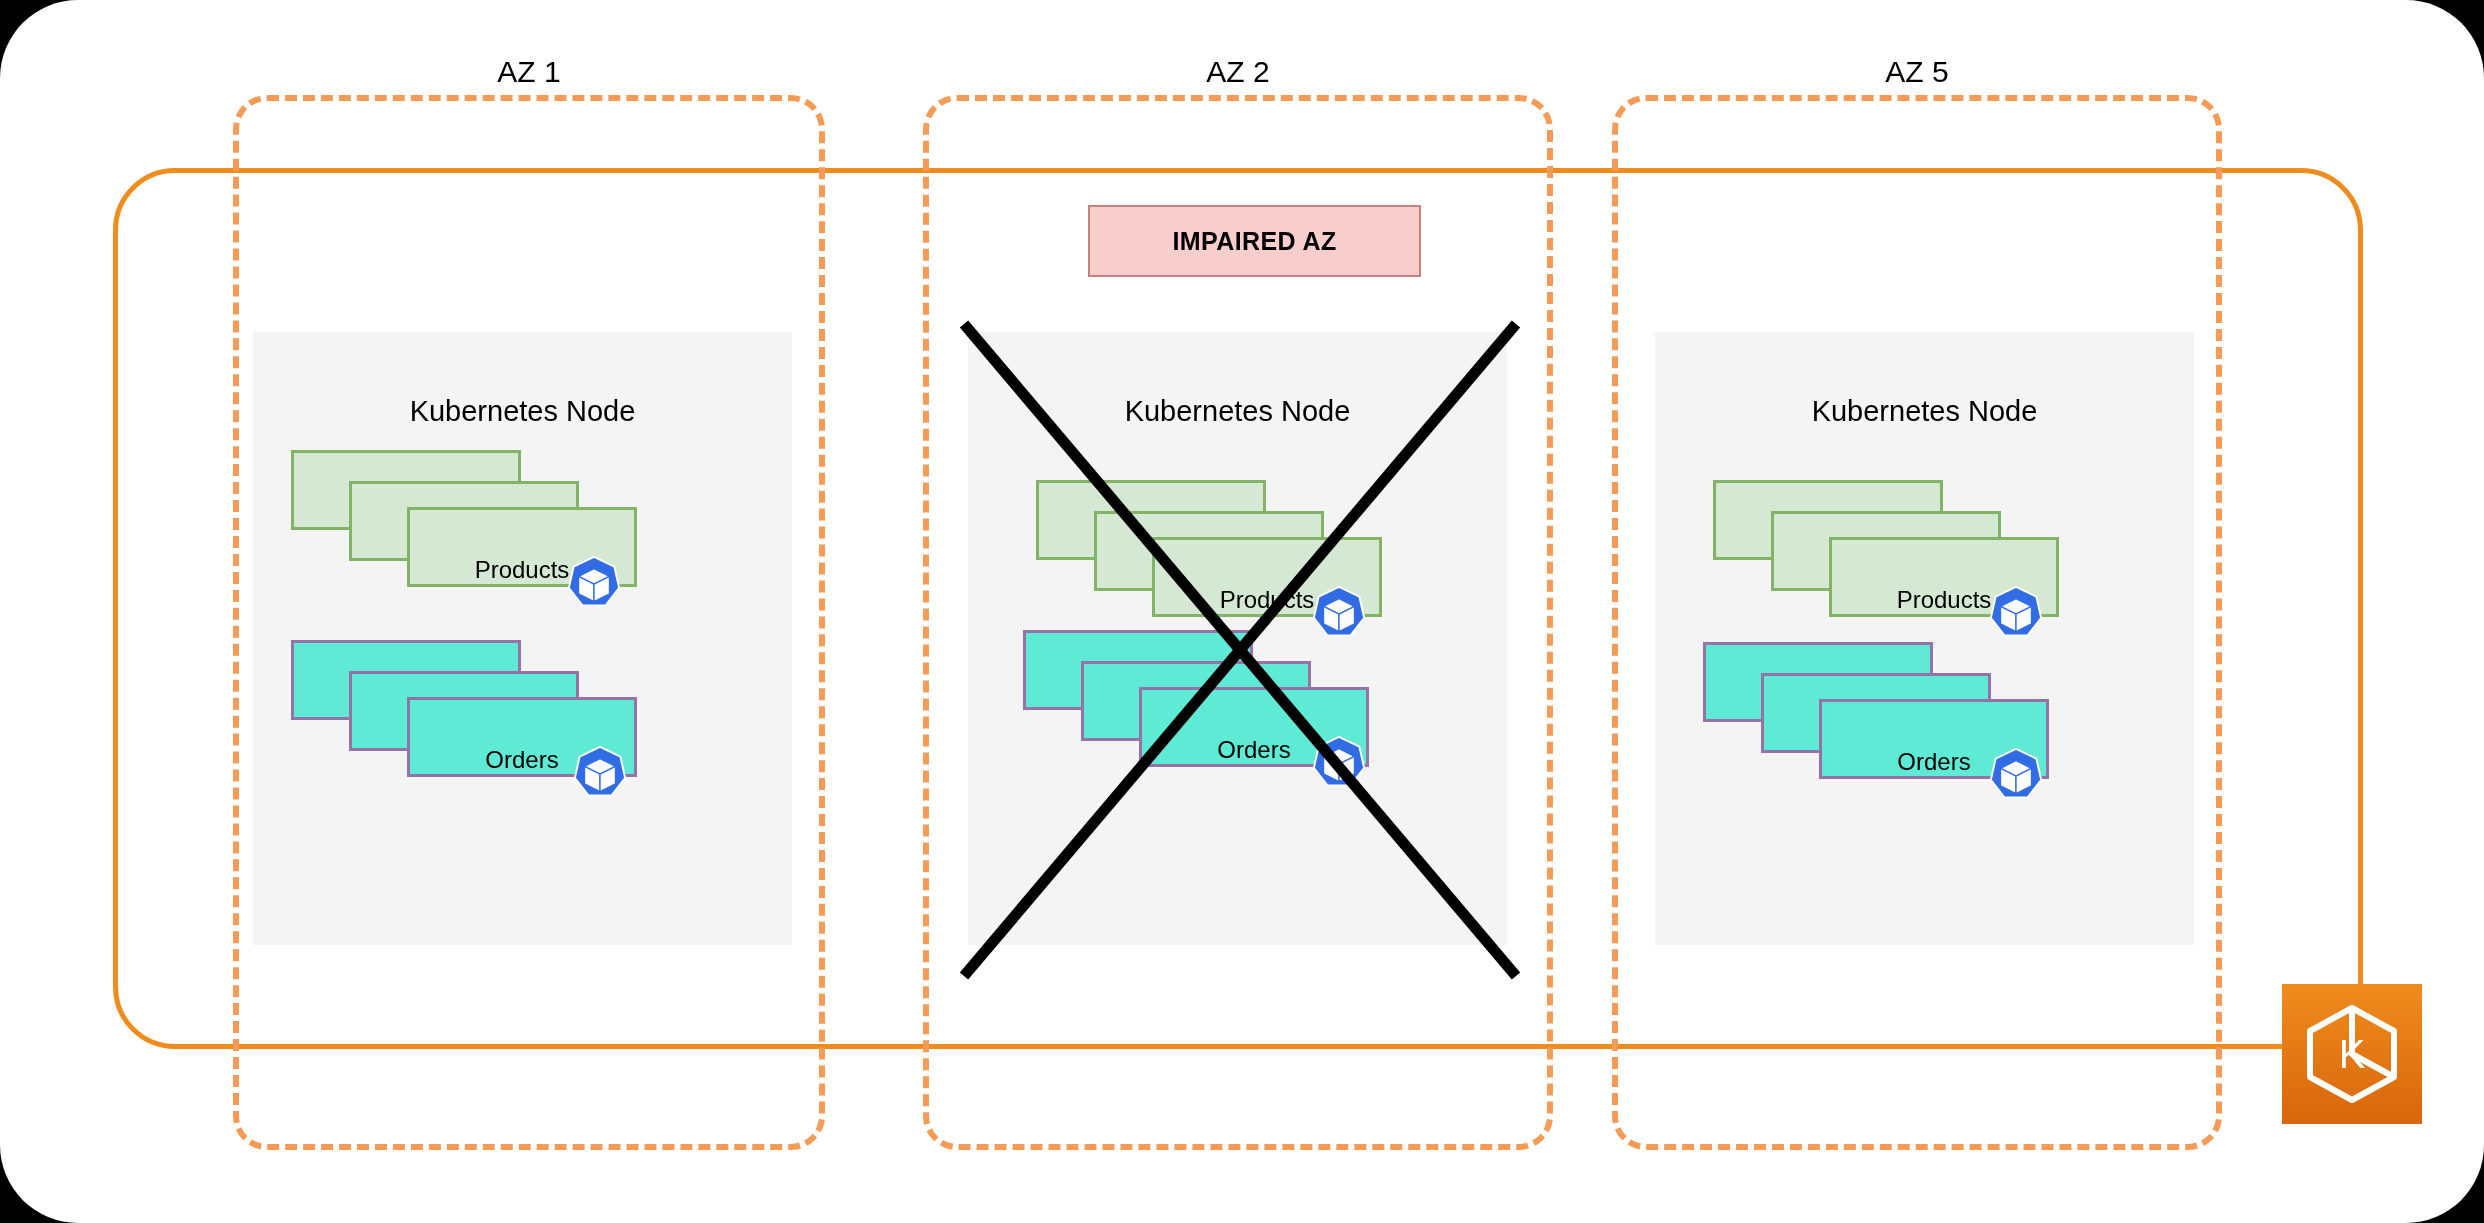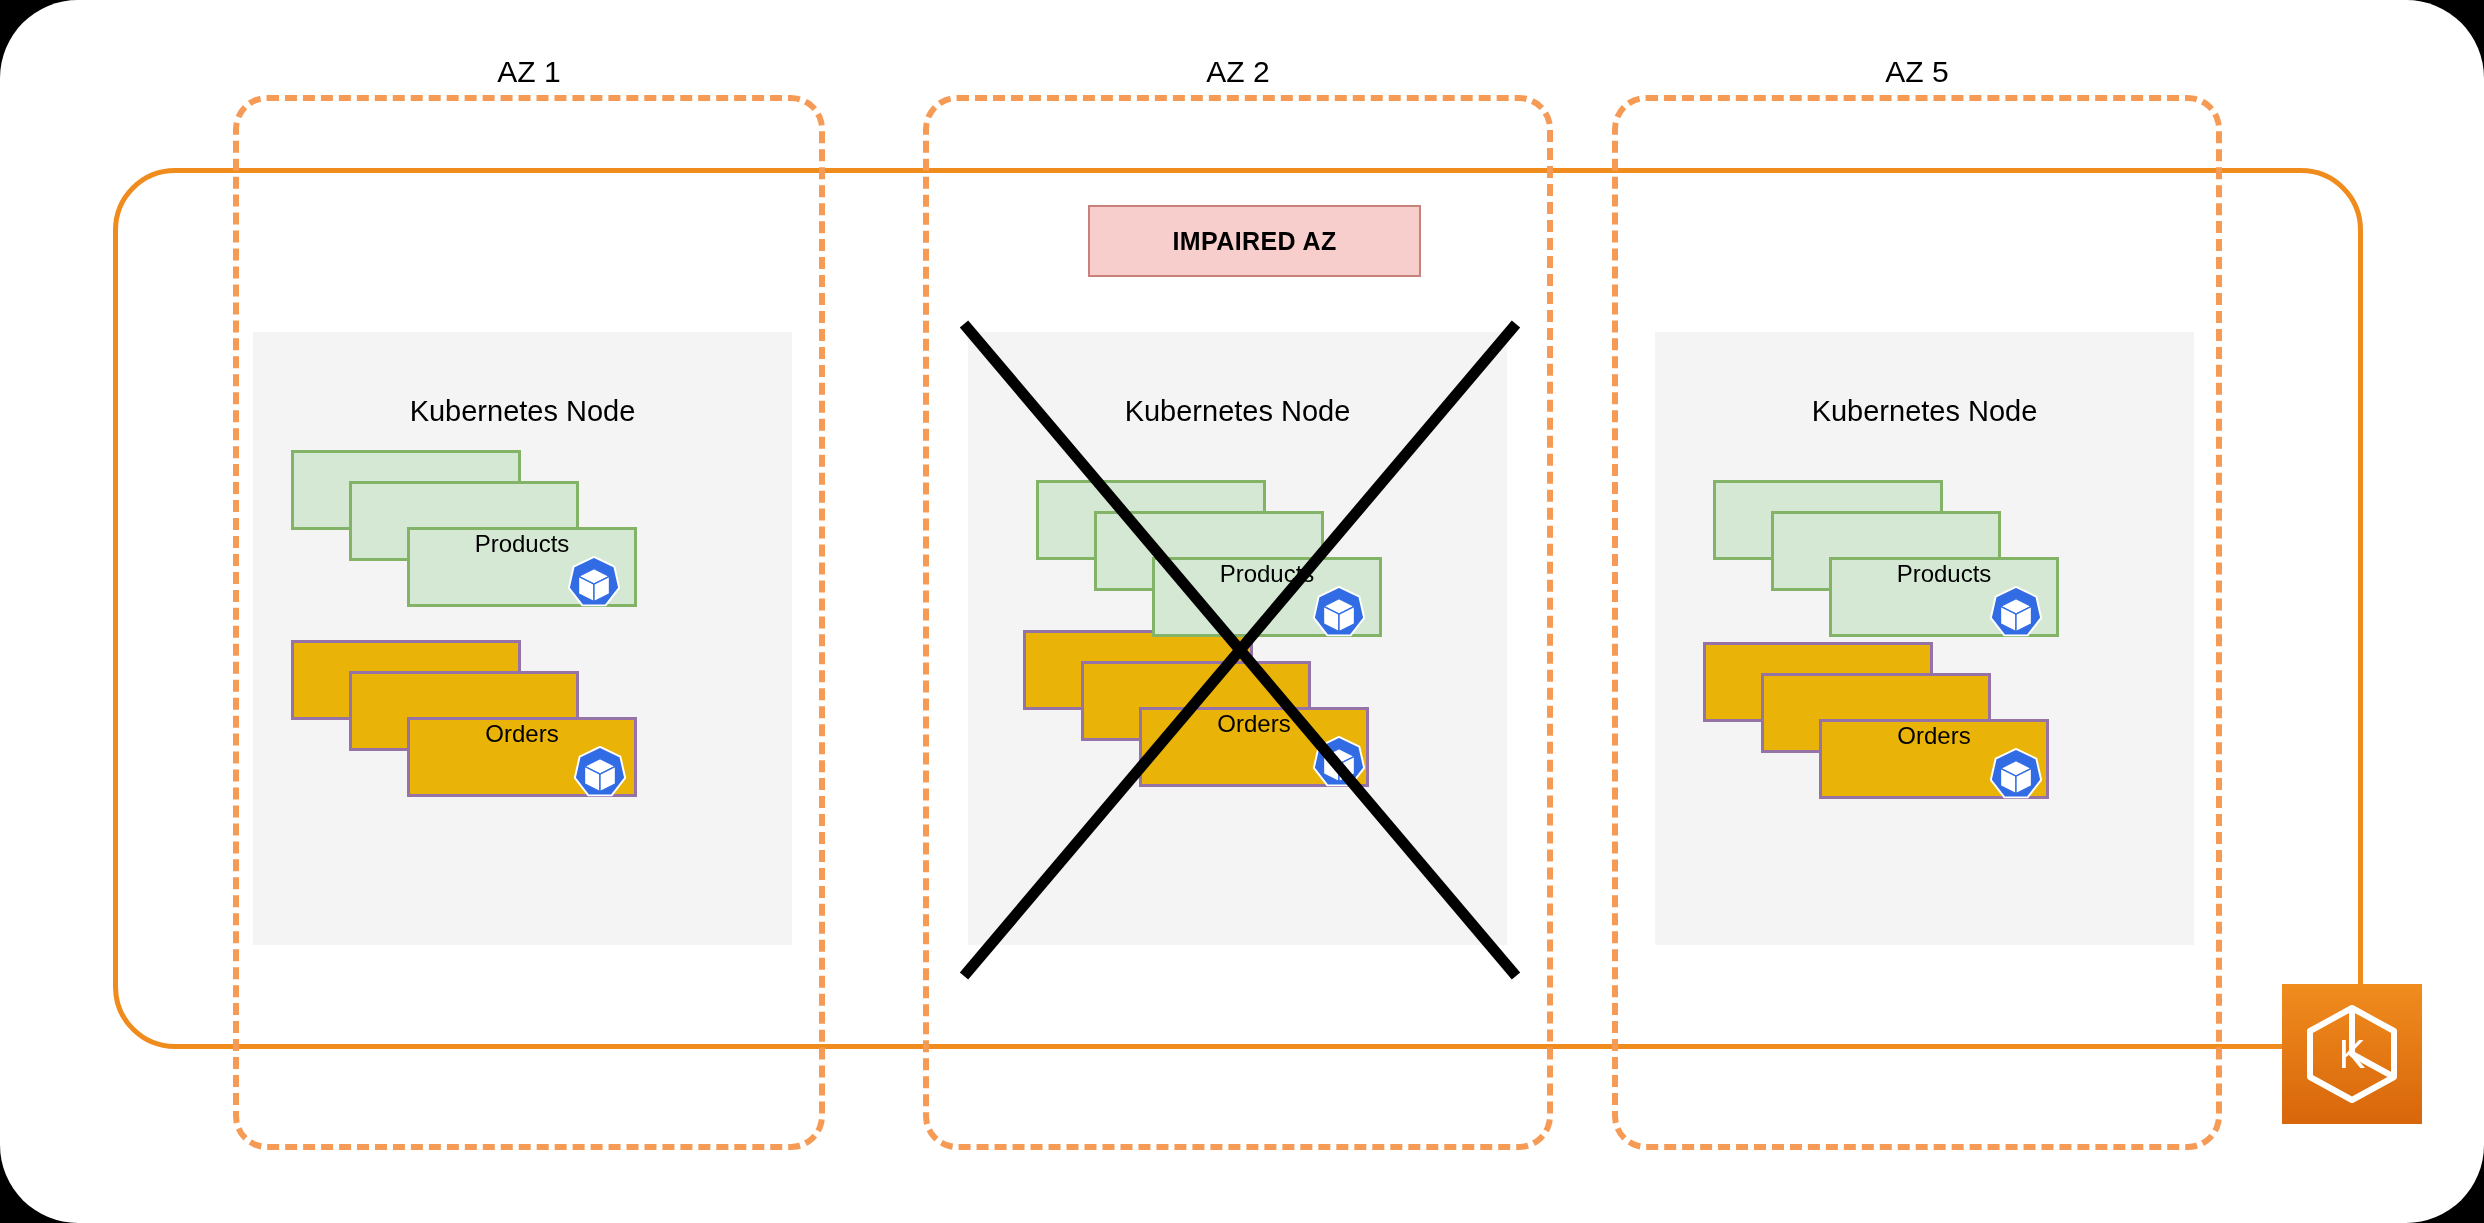--- a/index.html
+++ b/index.html
@@ -116,24 +116,24 @@
   .pod-card {
     position: absolute;
     width: 230px;
     height: 80px;
     box-sizing: border-box;
     border-width: 3px;
     border-style: solid;
   }
   .pod-card.c1 { left: 0px;  top: 0px;  z-index: 1; }
   .pod-card.c2 { left: 58px; top: 31px; z-index: 2; }
-  .pod-card.c3 { left: 116px; top: 77px; z-index: 3;
-                 display: flex; align-items: flex-start; justify-content: center; }
+  .pod-card.c3 { left: 116px; top: 57px; z-index: 3;
+                 display: flex; align-items: flex-end; justify-content: center; }
   .pod-card.green  { background: #D5E8D4; border-color: #82B366; }
-  .pod-card.purple { background: #eab308; border-color: #9673A6; }
+  .pod-card.purple { background: #5eead4; border-color: #9673A6; }
   .pod-label {
     font-size: 24px;
     color: #000000;
     white-space: nowrap;
   }
   
   .k8s-logo {
     position: absolute;
     width: 62px;
     height: 62px;

